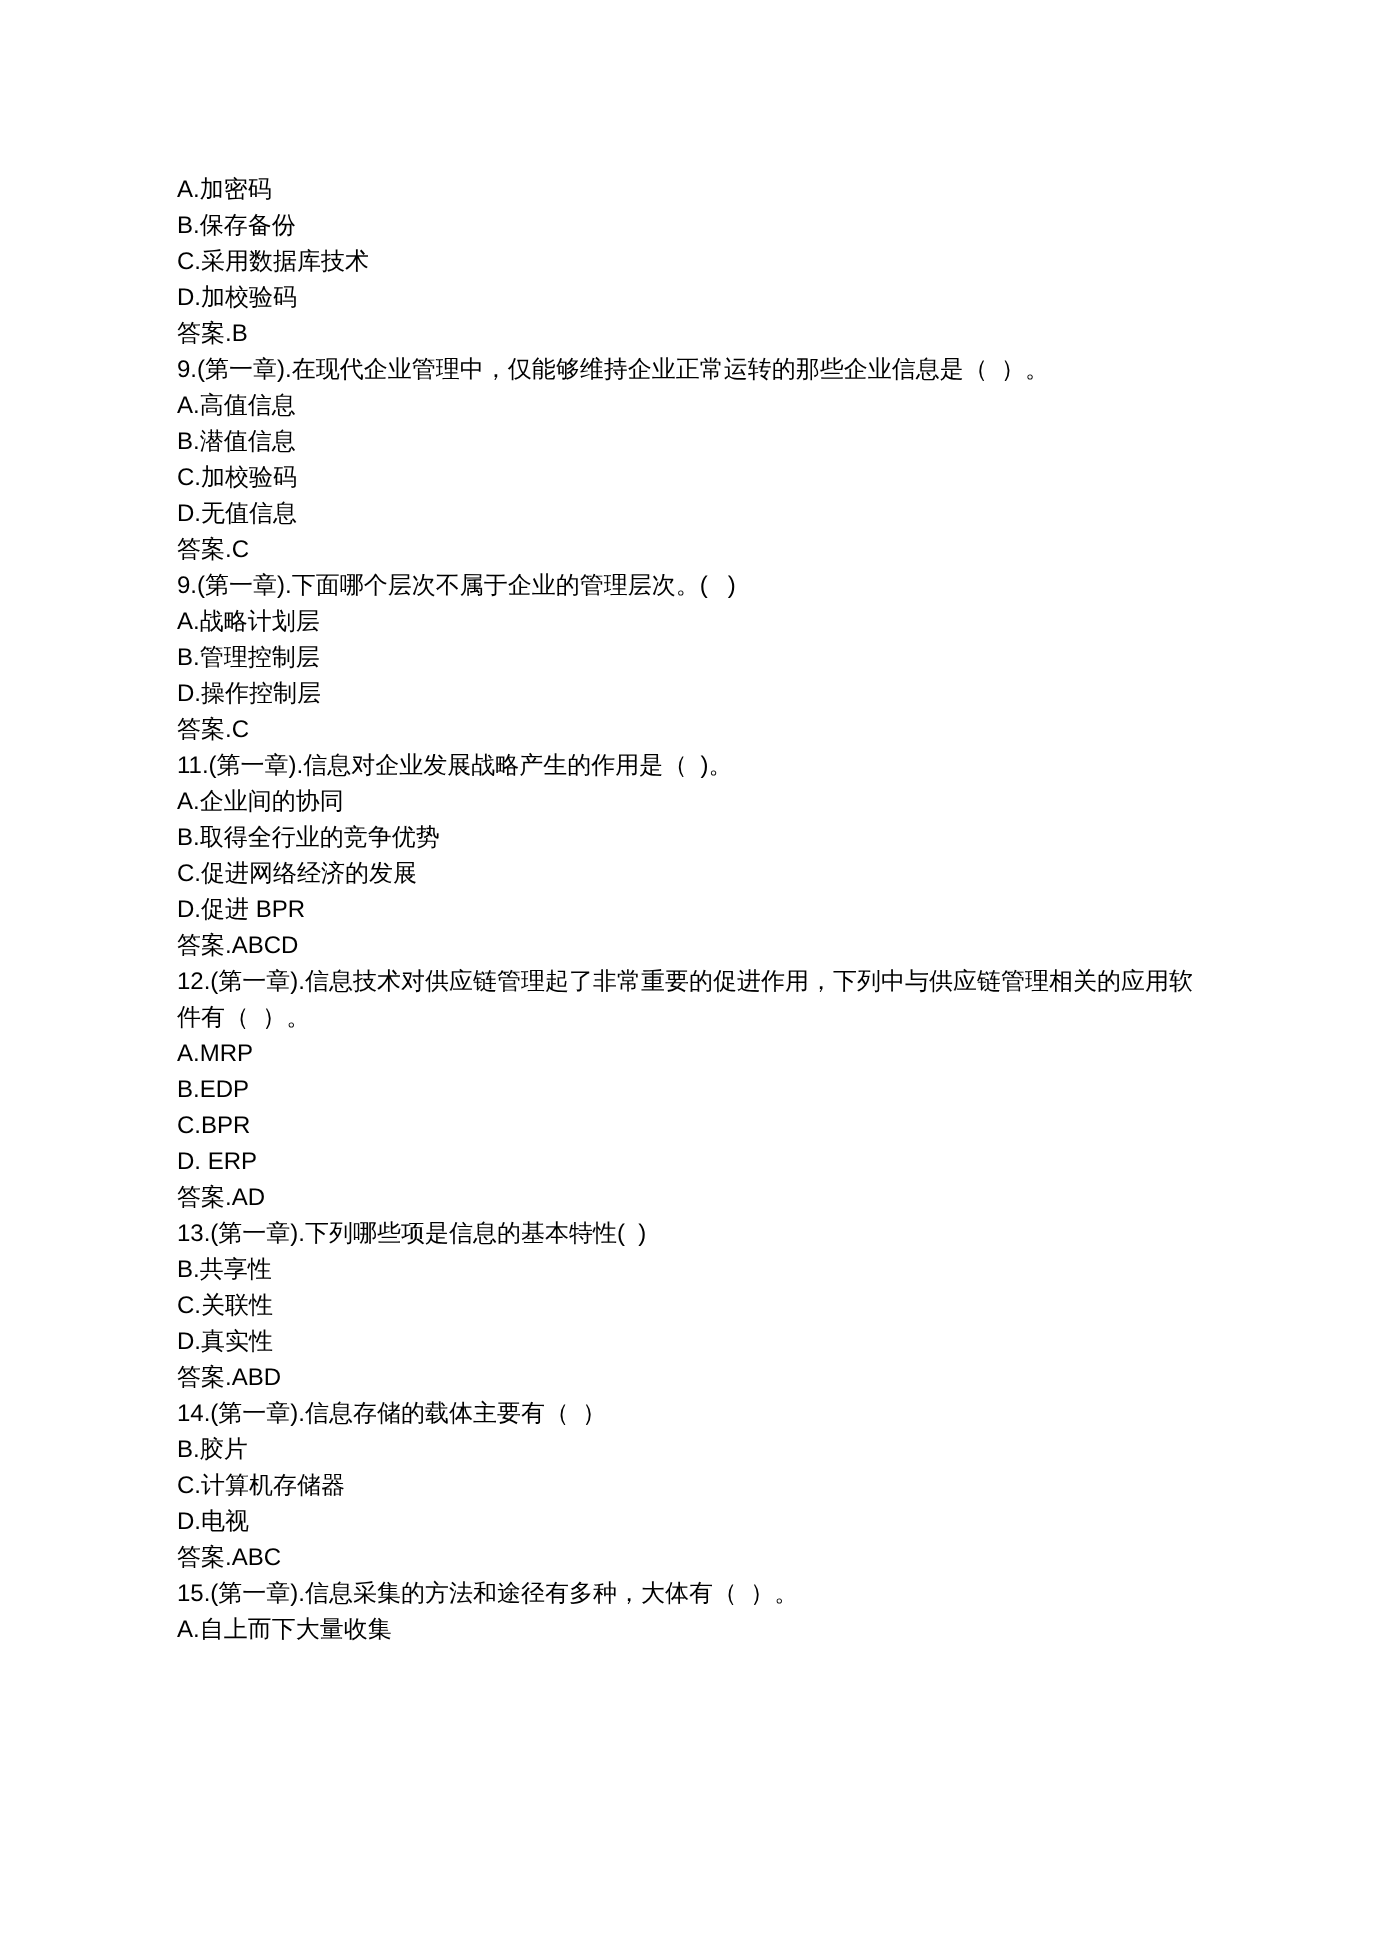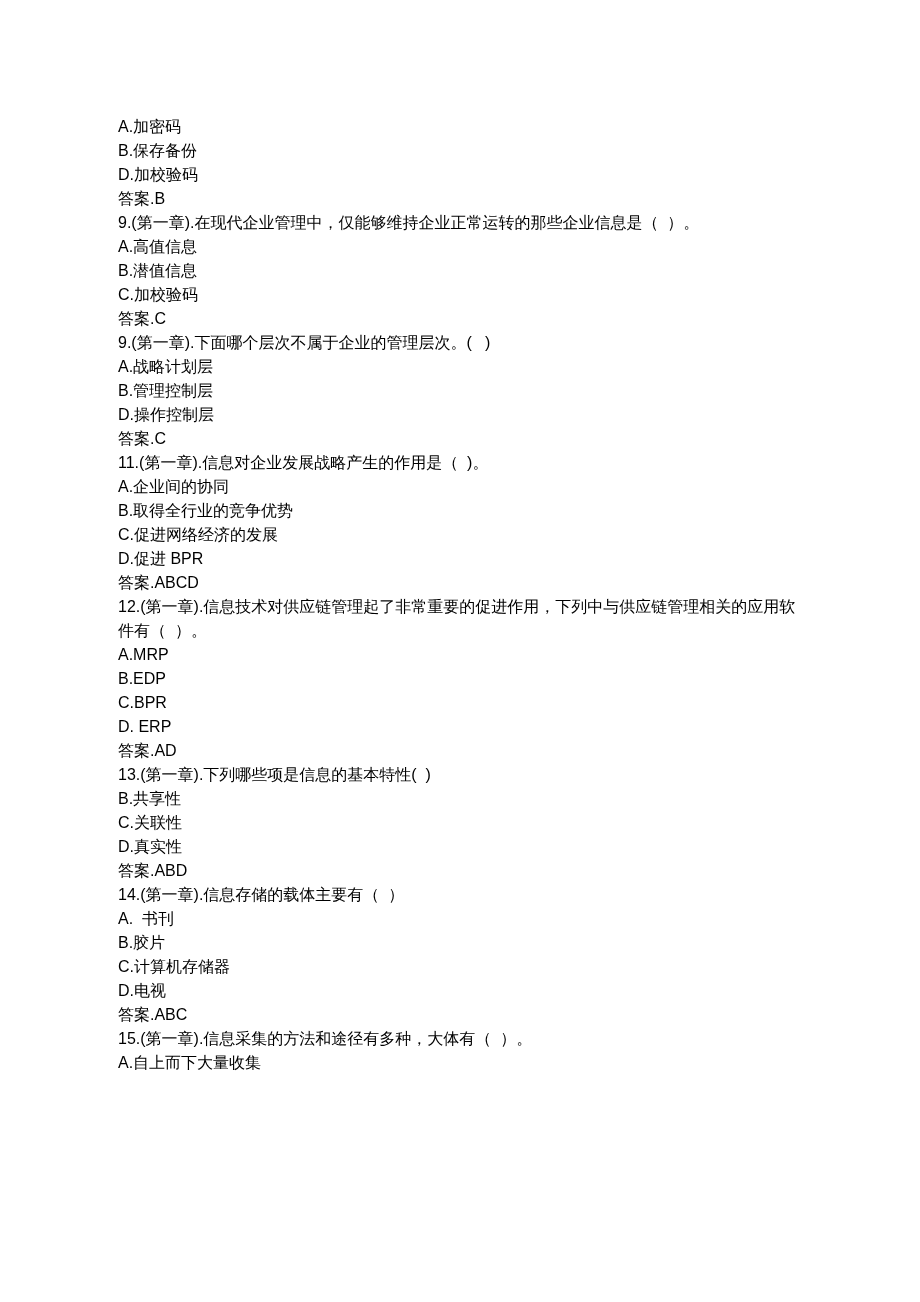--- a/index.html
+++ b/index.html
@@ -21,26 +21,28 @@
       display: block;
       white-space: pre-wrap;
     }
   </style>
 </head>
 <body>
 
 <div class="page">
   <span class="line">A.加密码</span>
   <span class="line">B.保存备份</span>
+  <span class="line">C.采用数据库技术</span>
   <span class="line">D.加校验码</span>
   <span class="line">答案.B</span>
   <span class="line">9.(第一章).在现代企业管理中，仅能够维持企业正常运转的那些企业信息是（  ）。</span>
   <span class="line">A.高值信息</span>
   <span class="line">B.潜值信息</span>
   <span class="line">C.加校验码</span>
+  <span class="line">D.无值信息</span>
   <span class="line">答案.C</span>
   <span class="line">9.(第一章).下面哪个层次不属于企业的管理层次。(   )</span>
   <span class="line">A.战略计划层</span>
   <span class="line">B.管理控制层</span>
   <span class="line">D.操作控制层</span>
   <span class="line">答案.C</span>
   <span class="line">11.(第一章).信息对企业发展战略产生的作用是（  )。</span>
   <span class="line">A.企业间的协同</span>
   <span class="line">B.取得全行业的竞争优势</span>
   <span class="line">C.促进网络经济的发展</span>
@@ -51,20 +53,19 @@
   <span class="line">B.EDP</span>
   <span class="line">C.BPR</span>
   <span class="line">D. ERP</span>
   <span class="line">答案.AD</span>
   <span class="line">13.(第一章).下列哪些项是信息的基本特性(  )</span>
   <span class="line">B.共享性</span>
   <span class="line">C.关联性</span>
   <span class="line">D.真实性</span>
   <span class="line">答案.ABD</span>
   <span class="line">14.(第一章).信息存储的载体主要有（  ）</span>
-  <span class="line">A.  书刊</span>
   <span class="line">B.胶片</span>
   <span class="line">C.计算机存储器</span>
   <span class="line">D.电视</span>
   <span class="line">答案.ABC</span>
   <span class="line">15.(第一章).信息采集的方法和途径有多种，大体有（  ）。</span>
   <span class="line">A.自上而下大量收集</span>
 </div>
 
 </body></html>

